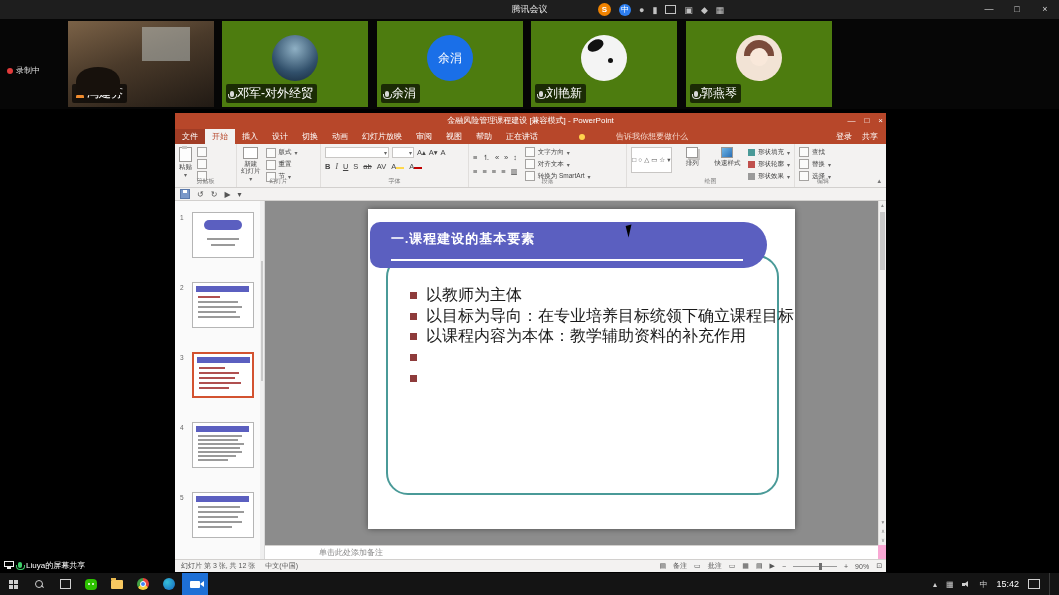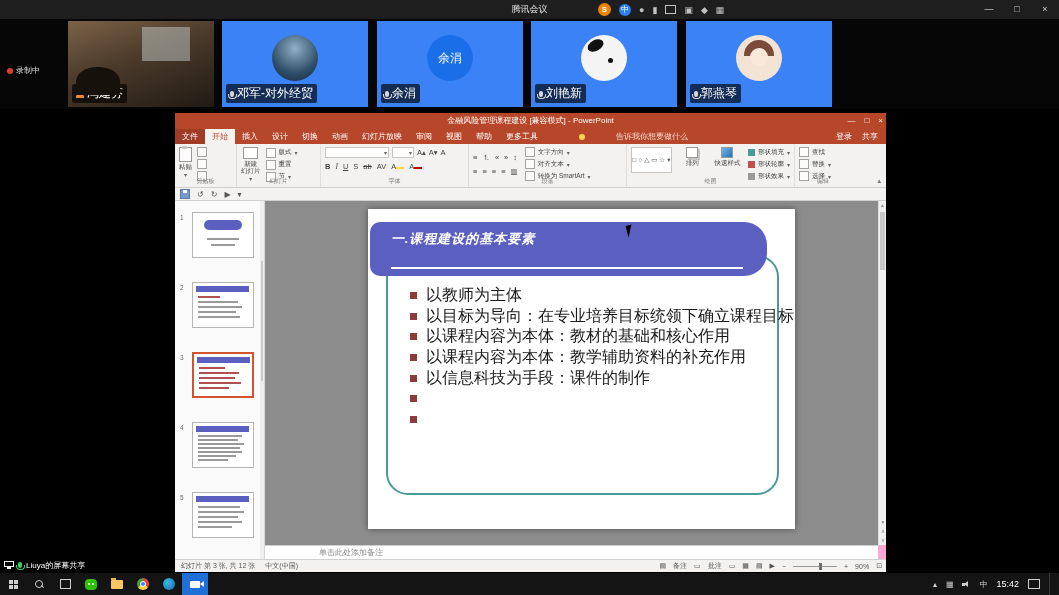--- a/index.html
+++ b/index.html
@@ -18,21 +18,21 @@
   .tbi{color:#c2c2c2;font-size:9px;}
   .tbi-sq{width:9px;height:7px;border:1px solid #c2c2c2;display:inline-block;}
   .win-controls{position:absolute;right:0;top:0;height:19px;display:flex;}
   .win-controls span{width:28px;text-align:center;line-height:19px;font-size:9px;color:#d2d2d2;}
 
   
   .strip{position:absolute;left:0;top:19px;width:1059px;height:90px;background:#060606;}
   .rec{position:absolute;left:7px;top:46px;display:flex;align-items:center;gap:3px;}
   .rec-dot{width:6px;height:6px;border-radius:50%;background:#e23b3b;}
   .rec-txt{font-size:8px;color:#ddd;}
-  .tile{position:absolute;top:2px;width:146px;height:86px;background:#3b82f6;overflow:hidden;}
+  .tile{position:absolute;top:2px;width:146px;height:86px;background:#4d7c0f;overflow:hidden;}
   .tile.speaking{border:1px solid #35c75a;box-sizing:border-box;}
   .tile-video{background:linear-gradient(160deg,#7b6247 0%,#4a3a2a 45%,#211a14 100%);}
   .tile-video::before{content:"";position:absolute;left:74px;top:6px;width:48px;height:34px;
                       background:#c3cbc9;opacity:.5;}
   .tile-video::after{content:"";position:absolute;left:8px;bottom:12px;width:44px;height:28px;
                      background:#17110c;border-radius:50% 50% 0 0;}
   .avatar{position:absolute;left:50px;top:14px;width:46px;height:46px;border-radius:50%;}
   .av-scene{background:radial-gradient(circle at 50% 30%,#8fb0c4,#31506b 60%,#152638);}
   .av-blue{background:#1a6fe8;color:#fff;font-size:12px;display:flex;align-items:center;justify-content:center;}
   .av-snoopy{background:#f4f4f4;}
@@ -123,22 +123,22 @@
   .t-line.red{background:#b05050;}
   .thumb-scroll{position:absolute;right:0;top:0;width:4px;height:358px;background:#efefef;}
   .thumb-scroll::before{content:"";position:absolute;left:1px;top:60px;width:2px;height:120px;background:#c9c9c9;}
 
   
   .slide-area{position:absolute;left:90px;top:88px;width:613px;height:344px;background:#8c8c8c;overflow:hidden;}
   .slide{position:absolute;left:103px;top:8px;width:427px;height:320px;background:#fff;
          box-shadow:0 0 6px rgba(0,0,0,.45);}
   .content-box{position:absolute;left:18px;top:46px;width:389px;height:236px;
                border:2px solid #4a9a98;border-radius:22px;}
-  .banner{position:absolute;left:2px;top:13px;width:397px;height:54px;background:#5b5fc0;
-          border-radius:10px 23px 23px 10px;font-style:italic;}
+  .banner{position:absolute;left:2px;top:13px;width:397px;height:46px;background:#5b5fc0;
+          border-radius:10px 23px 23px 10px;}
   .banner-title{position:absolute;left:21px;top:8px;font-size:13px;font-weight:bold;color:#fff;
                 font-family:"Liberation Serif",serif;letter-spacing:1px;white-space:nowrap;}
   .banner-line{position:absolute;left:21px;bottom:7px;width:352px;height:2px;background:#fff;}
   .bullets{position:absolute;left:42px;top:76px;margin:0;padding:0;list-style:none;}
   .bullets li{display:flex;align-items:center;height:20.7px;white-space:nowrap;}
   .bullets .sq{width:7px;height:7px;background:#8e3b3b;margin-right:9px;flex-shrink:0;}
   .bullets .bt{font-size:16px;color:#1a1a1a;font-family:"Liberation Serif",serif;}
   .cursor{position:absolute;left:259px;top:16px;width:0;height:0;border-left:6px solid #000;
           border-bottom:12px solid transparent;transform:rotate(-14deg);}
 
@@ -289,21 +289,21 @@
       <span class="tab" style="background:#a03c25;">文件</span>
       <span class="tab active">开始</span>
       <span class="tab">插入</span>
       <span class="tab">设计</span>
       <span class="tab">切换</span>
       <span class="tab">动画</span>
       <span class="tab">幻灯片放映</span>
       <span class="tab">审阅</span>
       <span class="tab">视图</span>
       <span class="tab">帮助</span>
-      <span class="tab">更多工具</span>
+      <span class="tab">正在讲话</span>
       <span class="tellme">
         <span class="bulb"></span>
         <span>告诉我你想要做什么</span>
       </span>
       <span class="tabs-right">
         <span>登录</span>
         <span>共享</span>
       </span>
     </div>
 
@@ -557,29 +557,21 @@
           <li>
               <span class="sq"></span>
               <span class="bt">以教师为主体</span>
             </li>
           <li>
               <span class="sq"></span>
               <span class="bt">以目标为导向：在专业培养目标统领下确立课程目标</span>
             </li>
           <li>
               <span class="sq"></span>
-              <span class="bt">以课程内容为本体：教材的基础和核心作用</span>
-            </li>
-          <li>
-              <span class="sq"></span>
               <span class="bt">以课程内容为本体：教学辅助资料的补充作用</span>
-            </li>
-          <li>
-              <span class="sq"></span>
-              <span class="bt">以信息科技为手段：课件的制作</span>
             </li>
           <li>
               <span class="sq"></span>
             </li>
           <li>
               <span class="sq"></span>
             </li>
         </ul>
         <span class="cursor"></span>
       </div>

